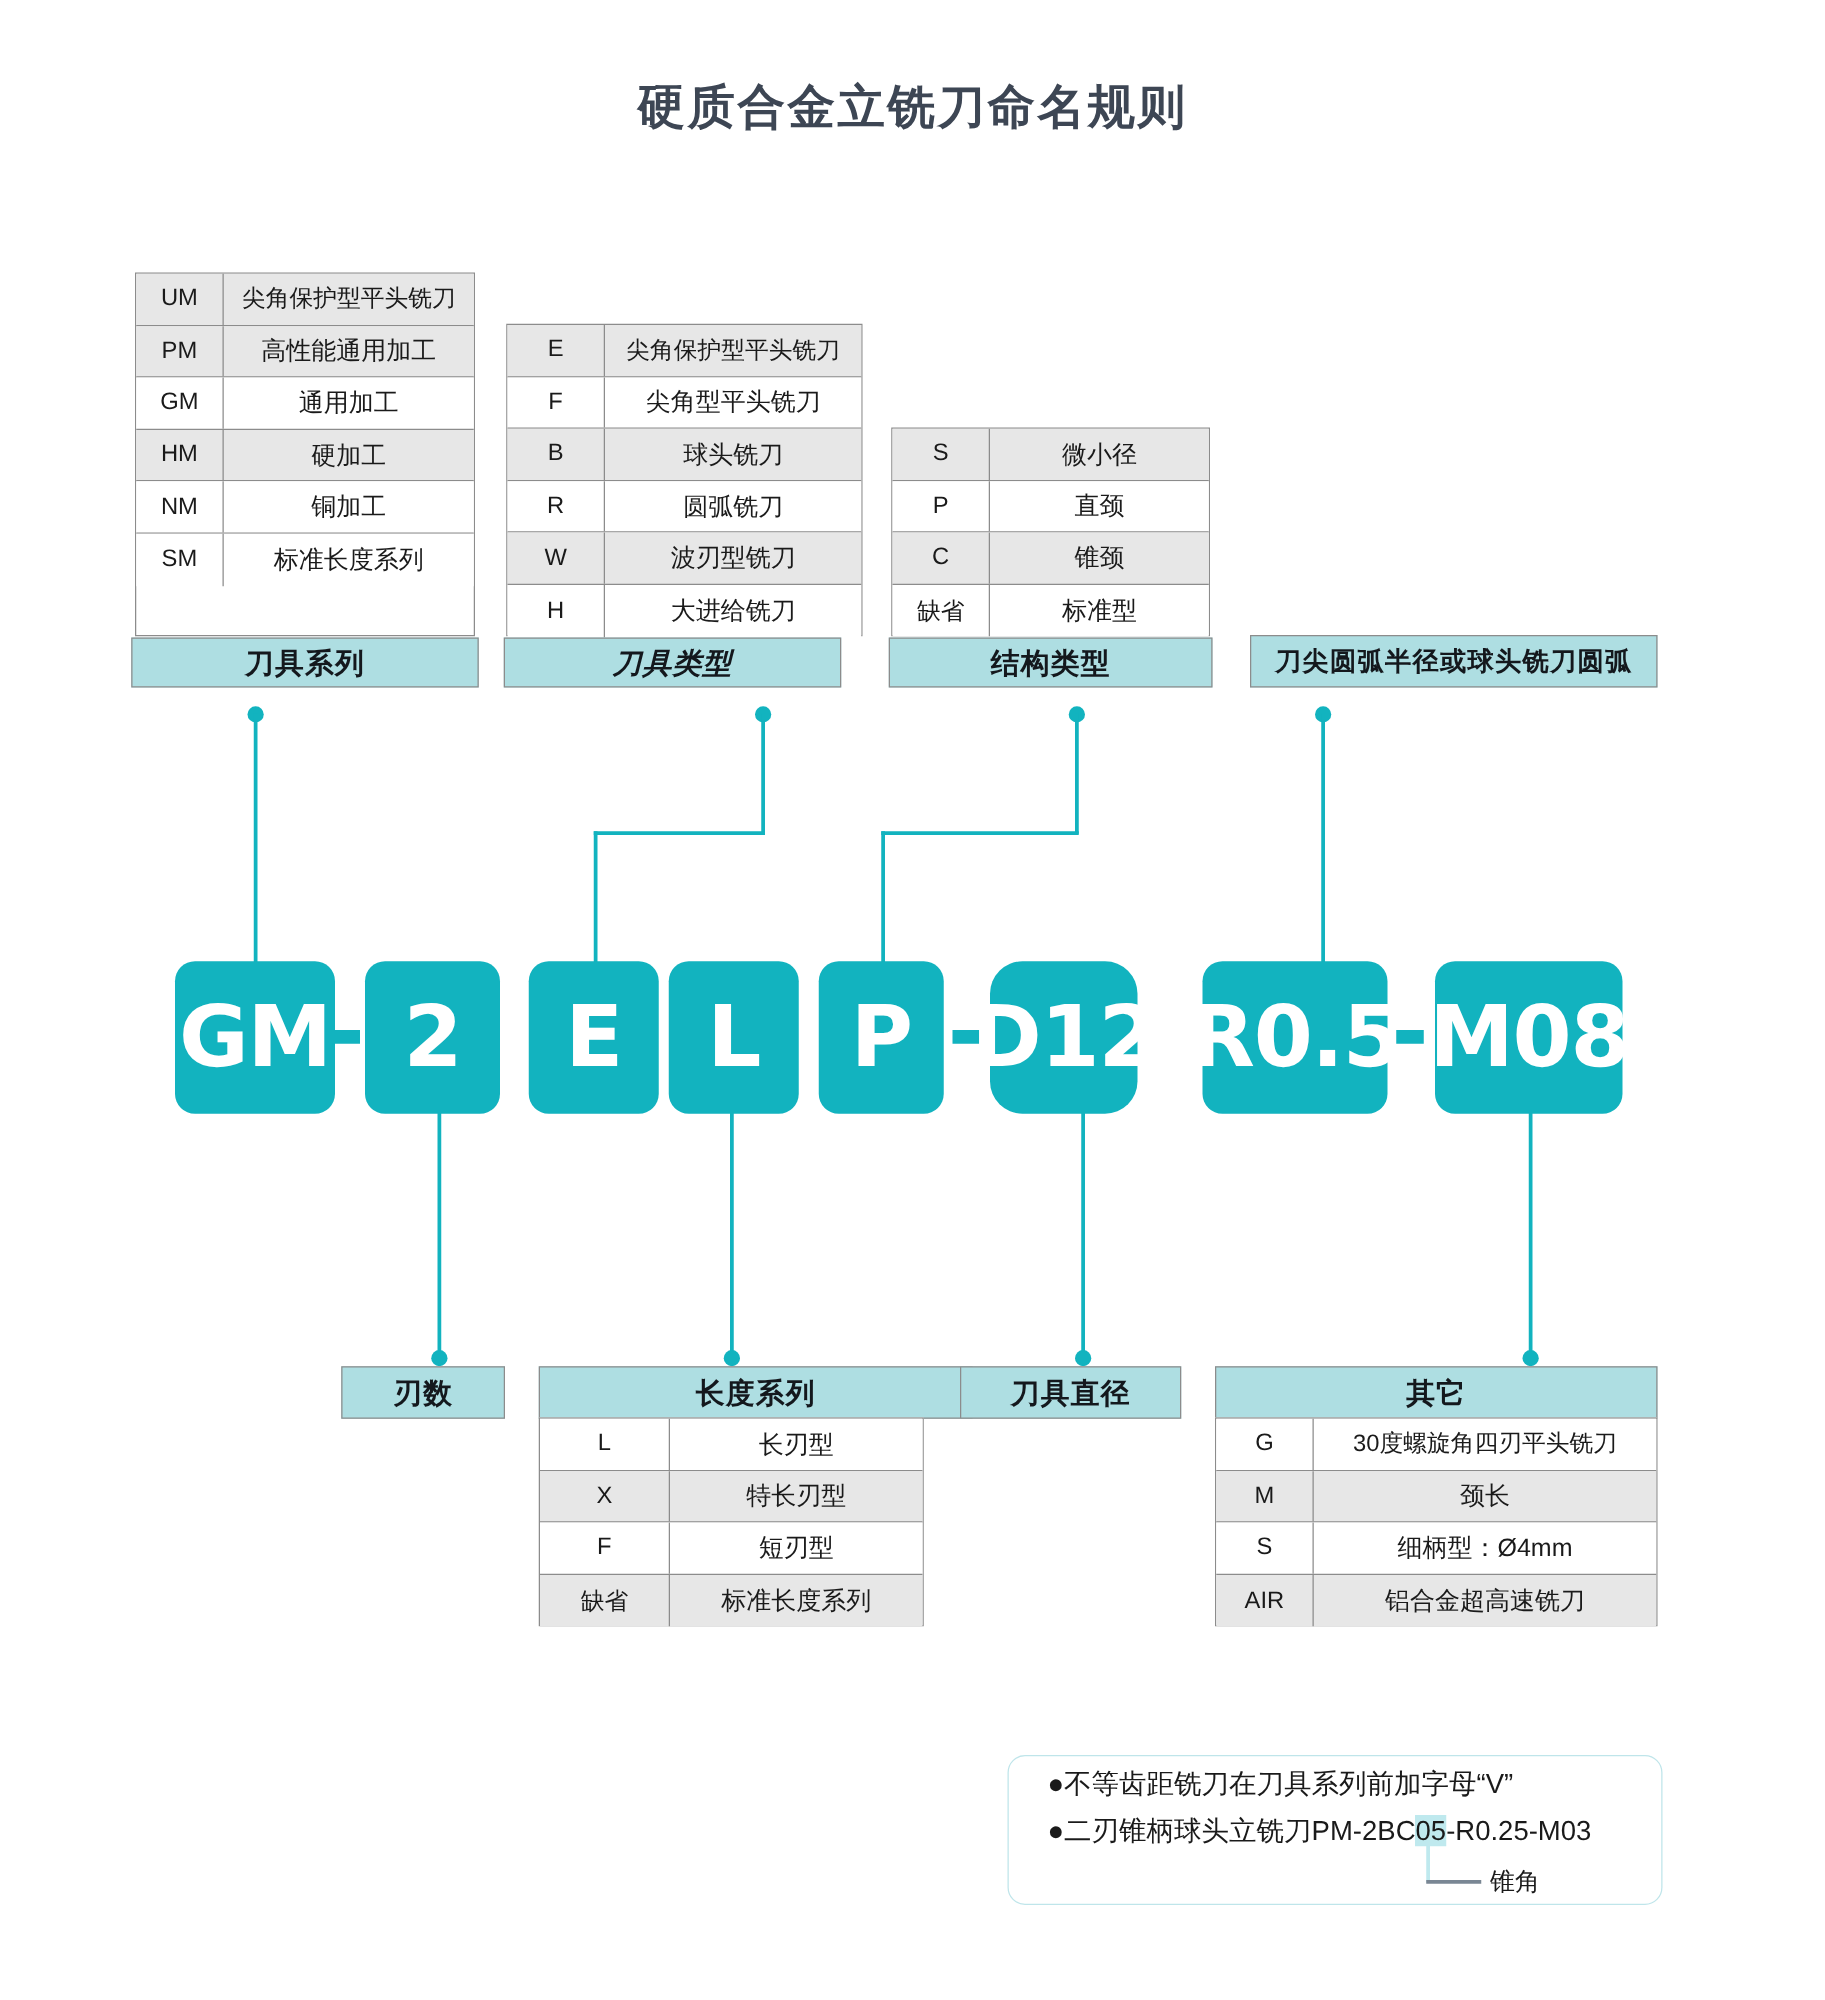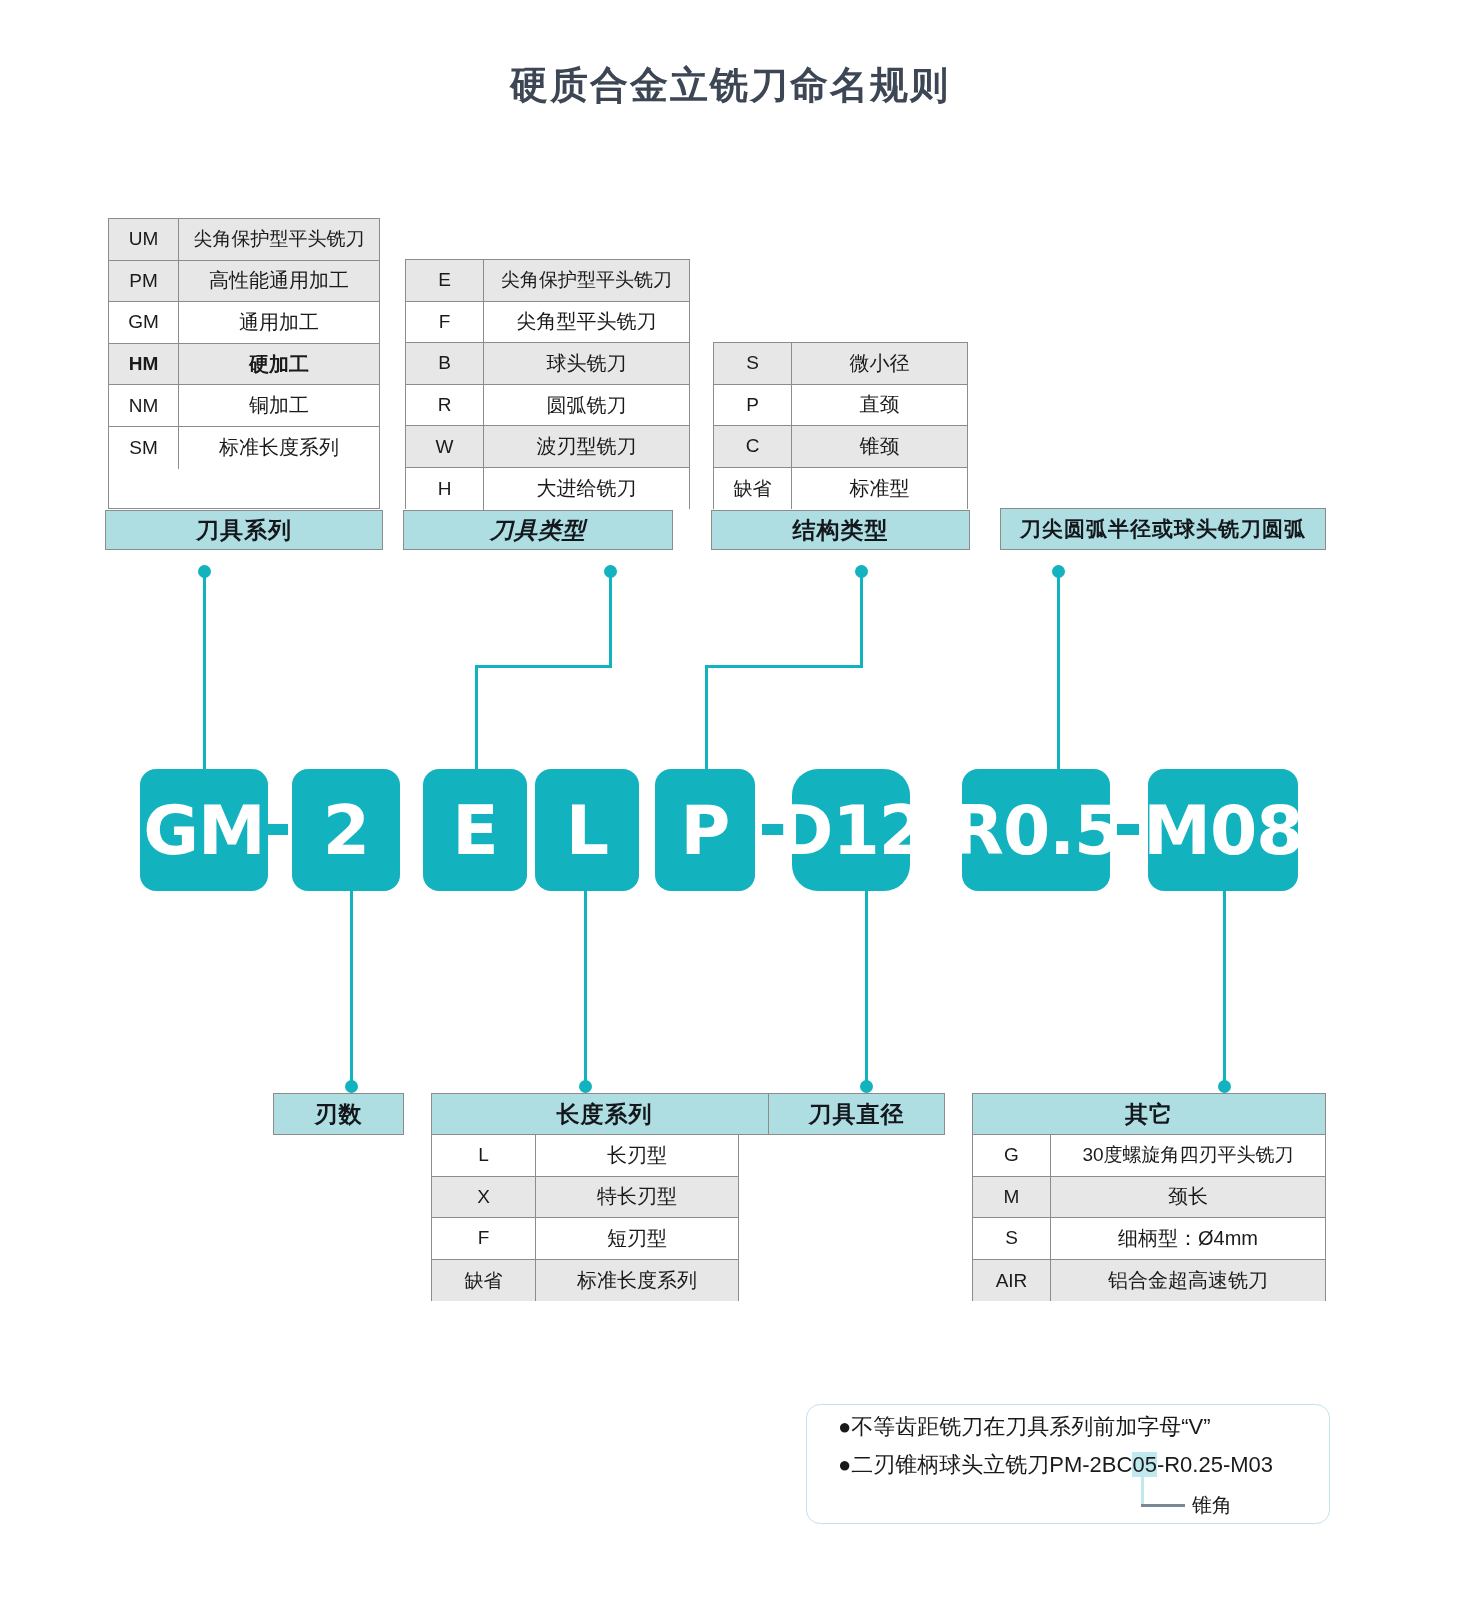--- a/index.html
+++ b/index.html
@@ -125,21 +125,21 @@
     <div class="tdesc tight">尖角保护型平头铣刀</div>
   </div>
   <div class="trow shade" style="height:41.6px;">
     <div class="tcode" style="width:70px;">PM</div>
     <div class="tdesc">高性能通用加工</div>
   </div>
   <div class="trow plain" style="height:41.6px;">
     <div class="tcode" style="width:70px;">GM</div>
     <div class="tdesc">通用加工</div>
   </div>
-  <div class="trow shade" style="height:41.6px;font-weight:bold;">
+  <div class="trow shade" style="height:41.6px;">
     <div class="tcode" style="width:70px;">HM</div>
     <div class="tdesc">硬加工</div>
   </div>
   <div class="trow plain" style="height:41.6px;">
     <div class="tcode" style="width:70px;">NM</div>
     <div class="tdesc">铜加工</div>
   </div>
   <div class="trow plain" style="height:41.6px;">
     <div class="tcode" style="width:70px;">SM</div>
     <div class="tdesc">标准长度系列</div>

